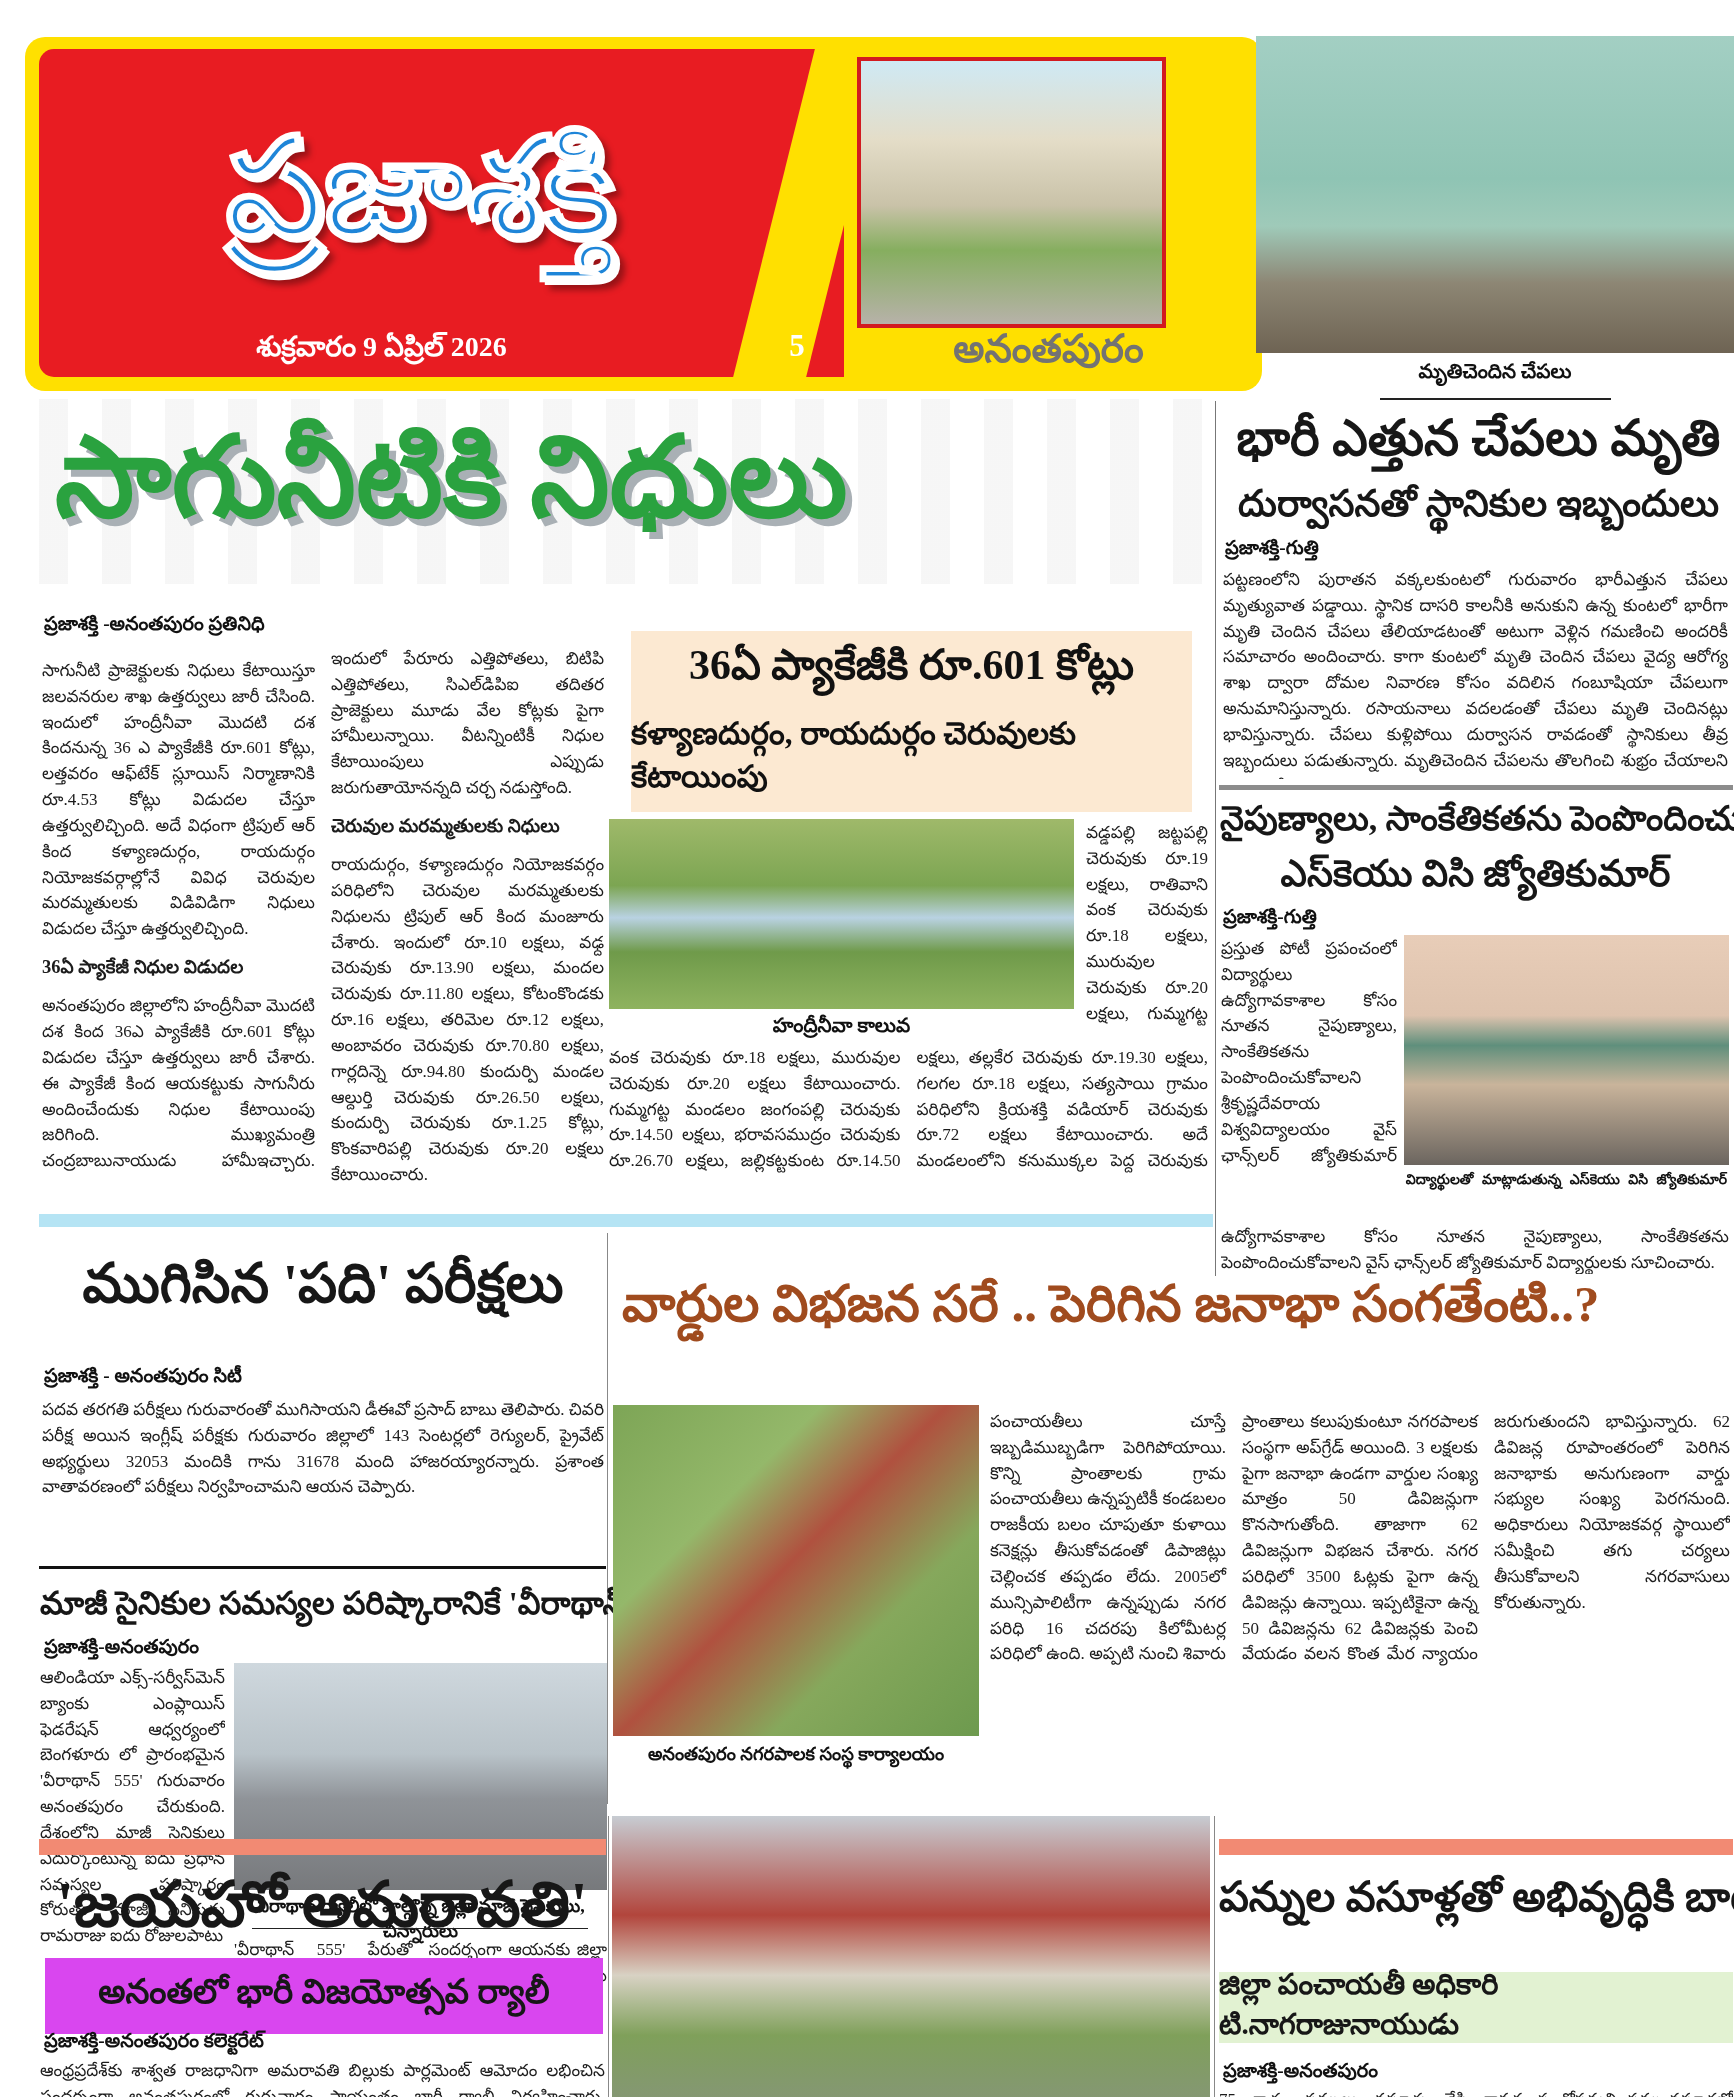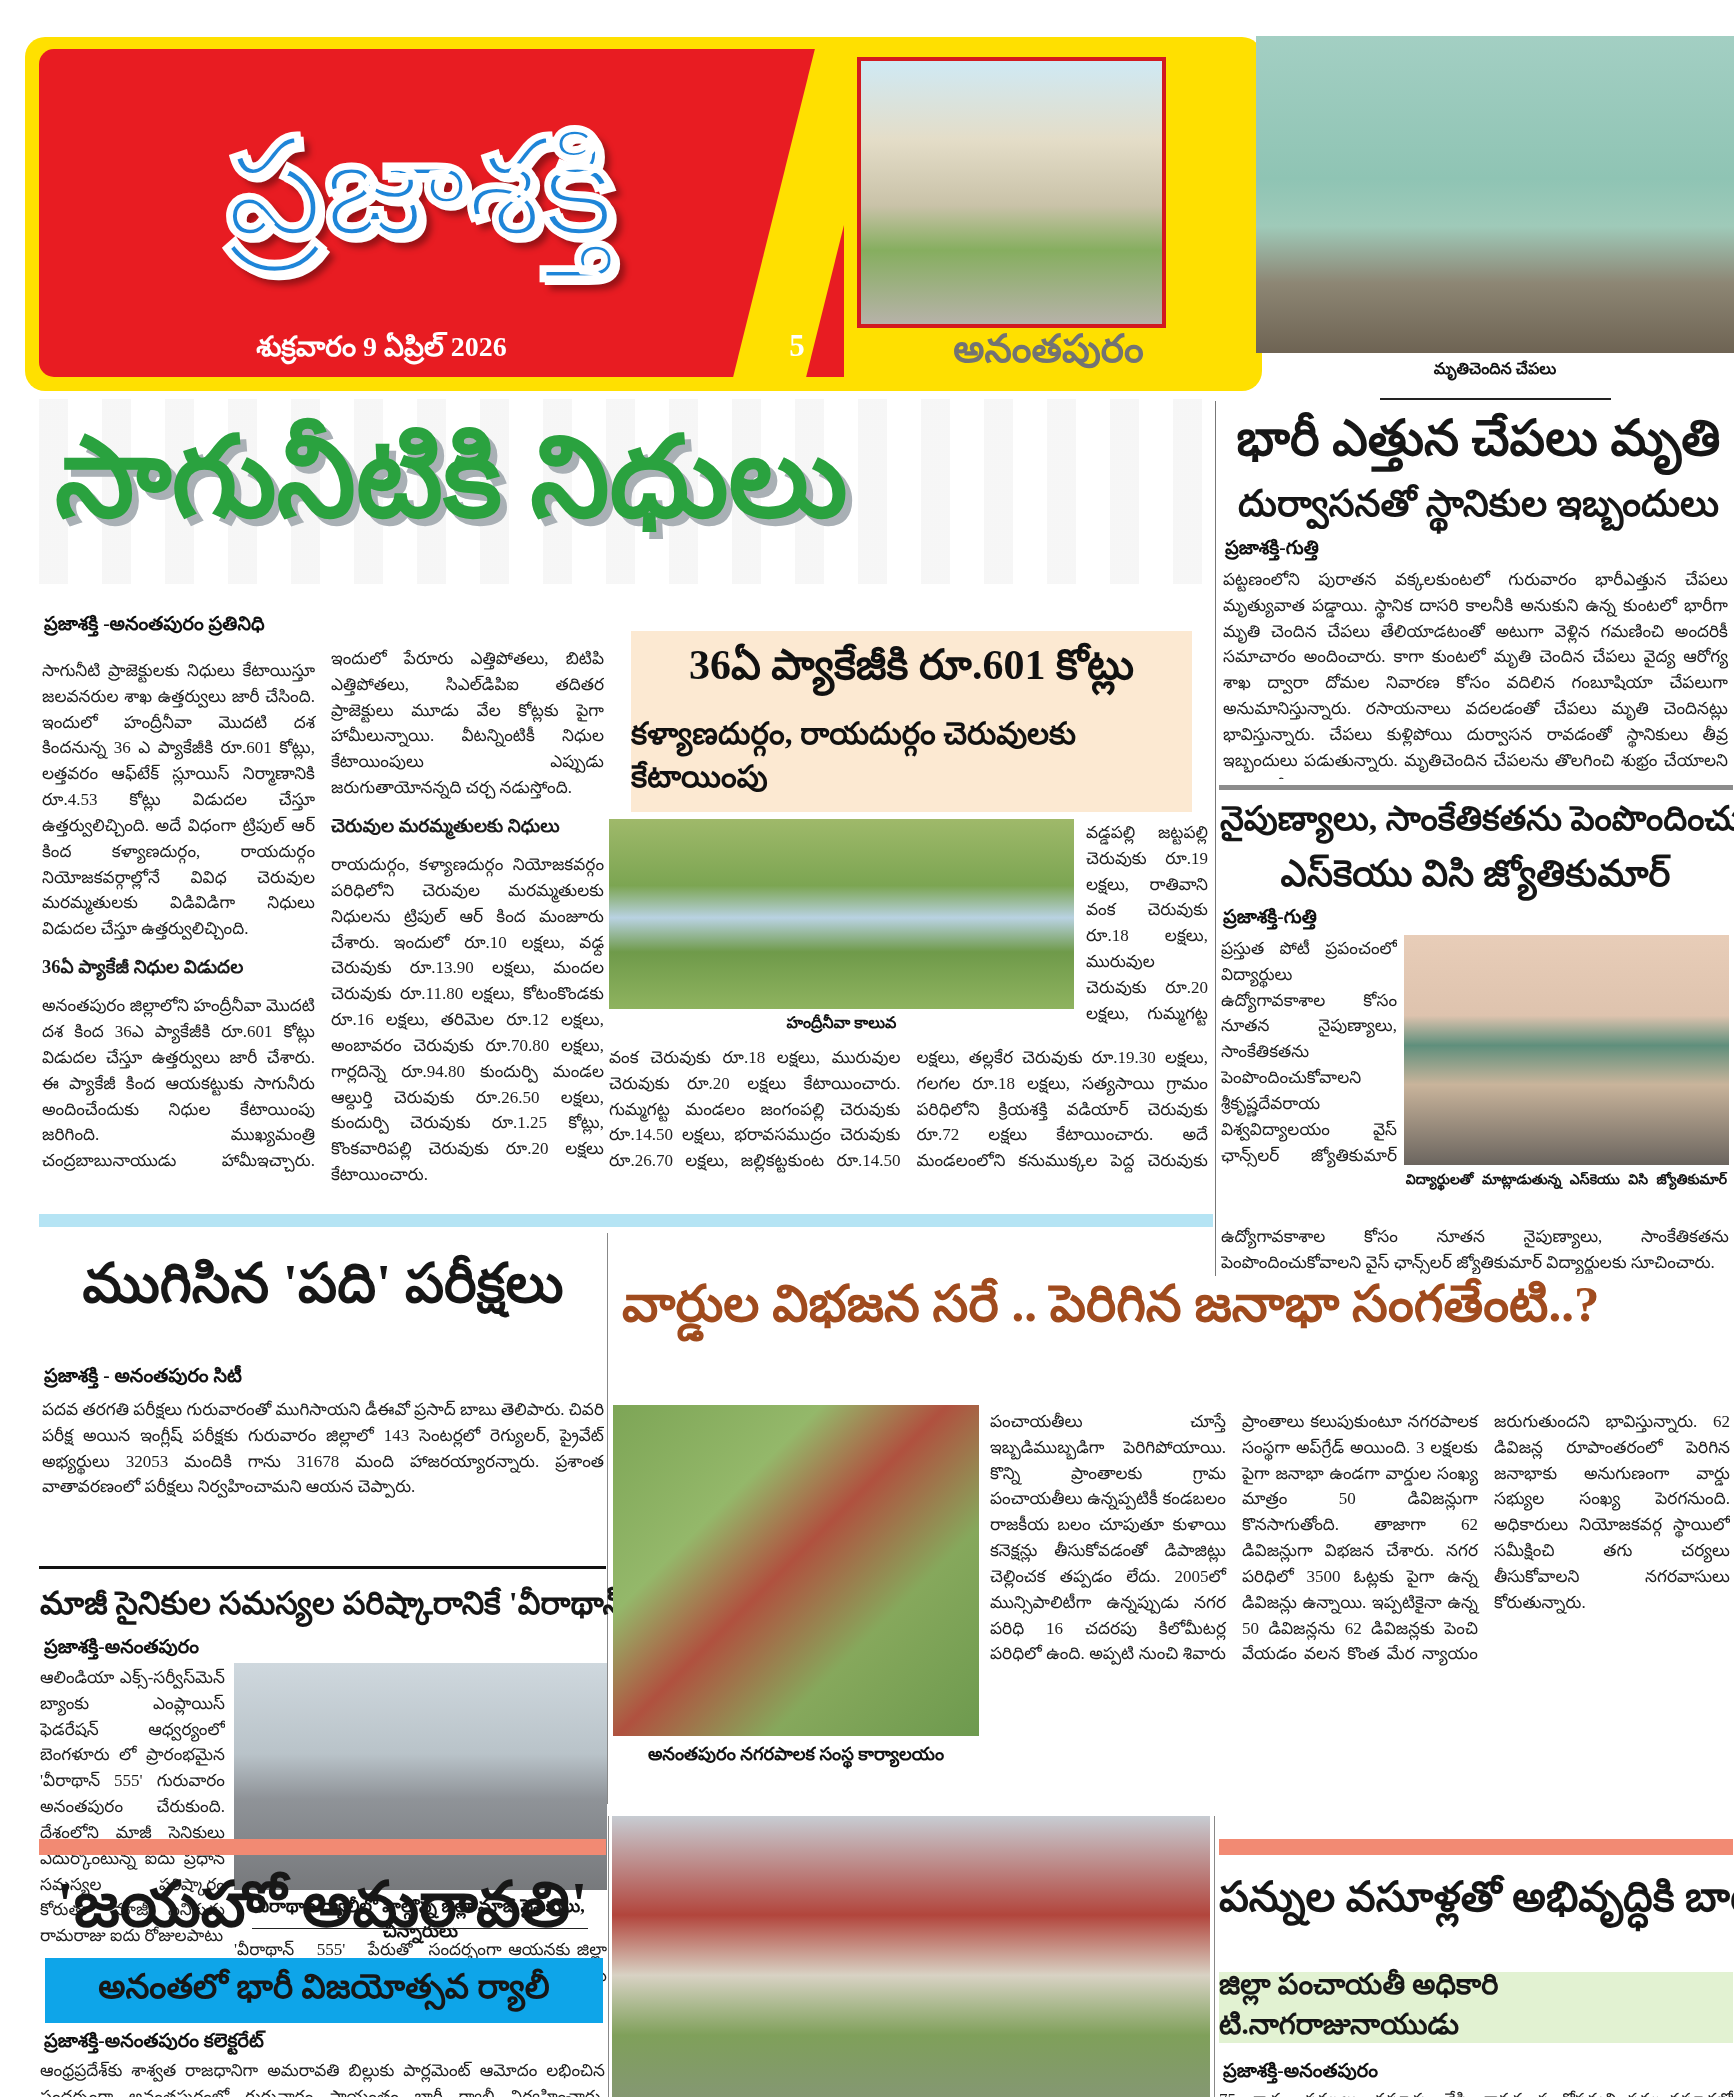--- a/index.html
+++ b/index.html
@@ -2,21 +2,21 @@
 <html style="font-size:6.7px"><head>
 <meta charset="utf-8">
 <style>
   html,body{margin:0;padding:0;background:#ffffff;}
   .page{position:relative;width:1734px;height:2651px;background:#ffffff;overflow:hidden;
         font-family:"Liberation Serif","DejaVu Serif",serif;color:#171717;}
   .abs{position:absolute;}
   .ctr{text-align:center;}
   .body-txt{font-size:17px;line-height:1.52;text-align:justify;color:#1c1c1c;}
   .byline{font-size:19.3px;font-weight:bold;color:#111;}
-  .caption{font-size:16px;font-weight:bold;text-align:center;color:#111;}
+  .caption{font-size:20px;font-weight:bold;text-align:center;color:#111;}
   .cols2{column-count:2;column-gap:16px;}
   .cols3{column-count:3;column-gap:16px;}
   .subhead-inline{font-size:18.5px;font-weight:bold;margin:7.6px 0 4.2px 0;}
   p{margin:12px 0 11px 0;}
   .rule{background:#222;}
   .photo{background-size:cover;}
   
   .ph-city{background:linear-gradient(180deg,#cfe9f4 0%,#e4ddc8 30%,#c9c2a8 55%,#86ae5f 72%,#b7b2a9 100%);}
   .ph-fish{background:linear-gradient(180deg,#a3cfc3 0%,#8fc4b4 45%,#9fcab9 60%,#8d8674 78%,#6e6353 100%);}
   .ph-canal{background:linear-gradient(180deg,#9fb96a 0%,#7ca552 35%,#b9d2e2 52%,#6f9a4a 70%,#8fb35f 100%);}
@@ -101,21 +101,21 @@
   <div class="abs" style="left:622px;top:1275px;width:1110px;font-size:51px;font-weight:bold;color:#a04b1e;white-space:nowrap;">వార్డుల విభజన సరే ..  పెరిగిన జనాభా సంగతేంటి..?</div>
   <div class="abs photo ph-office" style="left:613px;top:1405px;width:366px;height:331px;"></div>
   <div class="abs caption" style="left:613px;top:1744px;width:366px;font-size:18px;">అనంతపురం నగరపాలక సంస్థ కార్యాలయం</div>
   <div class="abs body-txt cols3" style="left:990px;top:1409px;width:740px;height:375px;overflow:hidden;">పంచాయతీలు చూస్తే ఇబ్బడిముబ్బడిగా పెరిగిపోయాయి. కొన్ని ప్రాంతాలకు గ్రామ పంచాయతీలు ఉన్నప్పటికీ కండబలం రాజకీయ బలం చూపుతూ కుళాయి కనెక్షన్లు తీసుకోవడంతో డిపాజిట్లు చెల్లించక తప్పడం లేదు. 2005లో మున్సిపాలిటీగా ఉన్నప్పుడు నగర పరిధి 16 చదరపు కిలోమీటర్ల పరిధిలో ఉంది. అప్పటి నుంచి శివారు ప్రాంతాలు కలుపుకుంటూ నగరపాలక సంస్థగా అప్‌గ్రేడ్ అయింది. 3 లక్షలకు పైగా జనాభా ఉండగా వార్డుల సంఖ్య మాత్రం 50 డివిజన్లుగా కొనసాగుతోంది. తాజాగా 62 డివిజన్లుగా విభజన చేశారు. నగర పరిధిలో 3500 ఓట్లకు పైగా ఉన్న డివిజన్లు ఉన్నాయి. ఇప్పటికైనా ఉన్న 50 డివిజన్లను 62 డివిజన్లకు పెంచి వేయడం వలన కొంత మేర న్యాయం జరుగుతుందని భావిస్తున్నారు. 62 డివిజన్ల రూపాంతరంలో పెరిగిన జనాభాకు అనుగుణంగా వార్డు సభ్యుల సంఖ్య పెరగనుంది. అధికారులు నియోజకవర్గ స్థాయిలో సమీక్షించి తగు చర్యలు తీసుకోవాలని నగరవాసులు కోరుతున్నారు.</div>
 
   <div class="abs" style="left:608px;top:1816px;width:1.3px;height:768px;background:#888;"></div>
   <div class="abs" style="left:1214px;top:1816px;width:1.3px;height:768px;background:#888;"></div>
 
   <div class="abs" style="left:39px;top:1839px;width:567px;height:16px;background:#f28a73;"></div>
   <div class="abs ctr" style="left:40px;top:1869px;width:564px;font-size:63px;font-weight:bold;white-space:nowrap;">'జయహో అమరావతి'</div>
-  <div class="abs" style="left:45px;top:1958px;width:558px;height:65px;background:#0ea5e9;
+  <div class="abs" style="left:45px;top:1958px;width:558px;height:76px;background:#d946ef;
               display:flex;justify-content:center;align-items:center;">
     <div style="font-size:34px;font-weight:bold;">అనంతలో భారీ విజయోత్సవ ర్యాలీ</div>
   </div>
   <div class="abs byline" style="left:44px;top:2030px;width:378px;">ప్రజాశక్తి-అనంతపురం కలెక్టరేట్</div>
   <div class="abs body-txt" style="left:40px;top:2058px;width:565px;height:175px;overflow:hidden;">ఆంధ్రప్రదేశ్‌కు శాశ్వత రాజధానిగా అమరావతి బిల్లుకు పార్లమెంట్ ఆమోదం లభించిన సందర్భంగా అనంతపురంలో గురువారం సాయంత్రం భారీ ర్యాలీ నిర్వహించారు. నగరంలోని టవర్‌క్లాక్ వద్ద నుంచి ప్రారంభమైన ర్యాలీ సప్తగిరి సర్కిల్ మీదుగా సాగింది. ఈ ర్యాలీలో రాష్ట్ర ఆర్థిక శాఖ మంత్రి పయ్యావుల కేశవ్, ఎమ్మెల్యే, ఆర్టీసీ రీజినల్ ఛైర్మన్ పూల నాగరాజు, వీరశైవ లింగాయత్ వెల్ఫేర్ డెవలప్‌మెంట్ యార్డు ఛైర్‌పర్సన్ బల్లా పల్లవి, నాయకులు, తదితరులు పాల్గొన్నారు.</div>
 
   <div class="abs photo ph-amar" style="left:612px;top:1816px;width:598px;height:354px;"></div>
 
   <div class="abs" style="left:1219px;top:1839px;width:514px;height:16px;background:#f28a73;"></div>
   <div class="abs ctr" style="left:1219px;top:1873px;width:514px;font-size:42px;font-weight:bold;white-space:nowrap;">పన్నుల వసూళ్లతో అభివృద్ధికి బాటలు</div>

